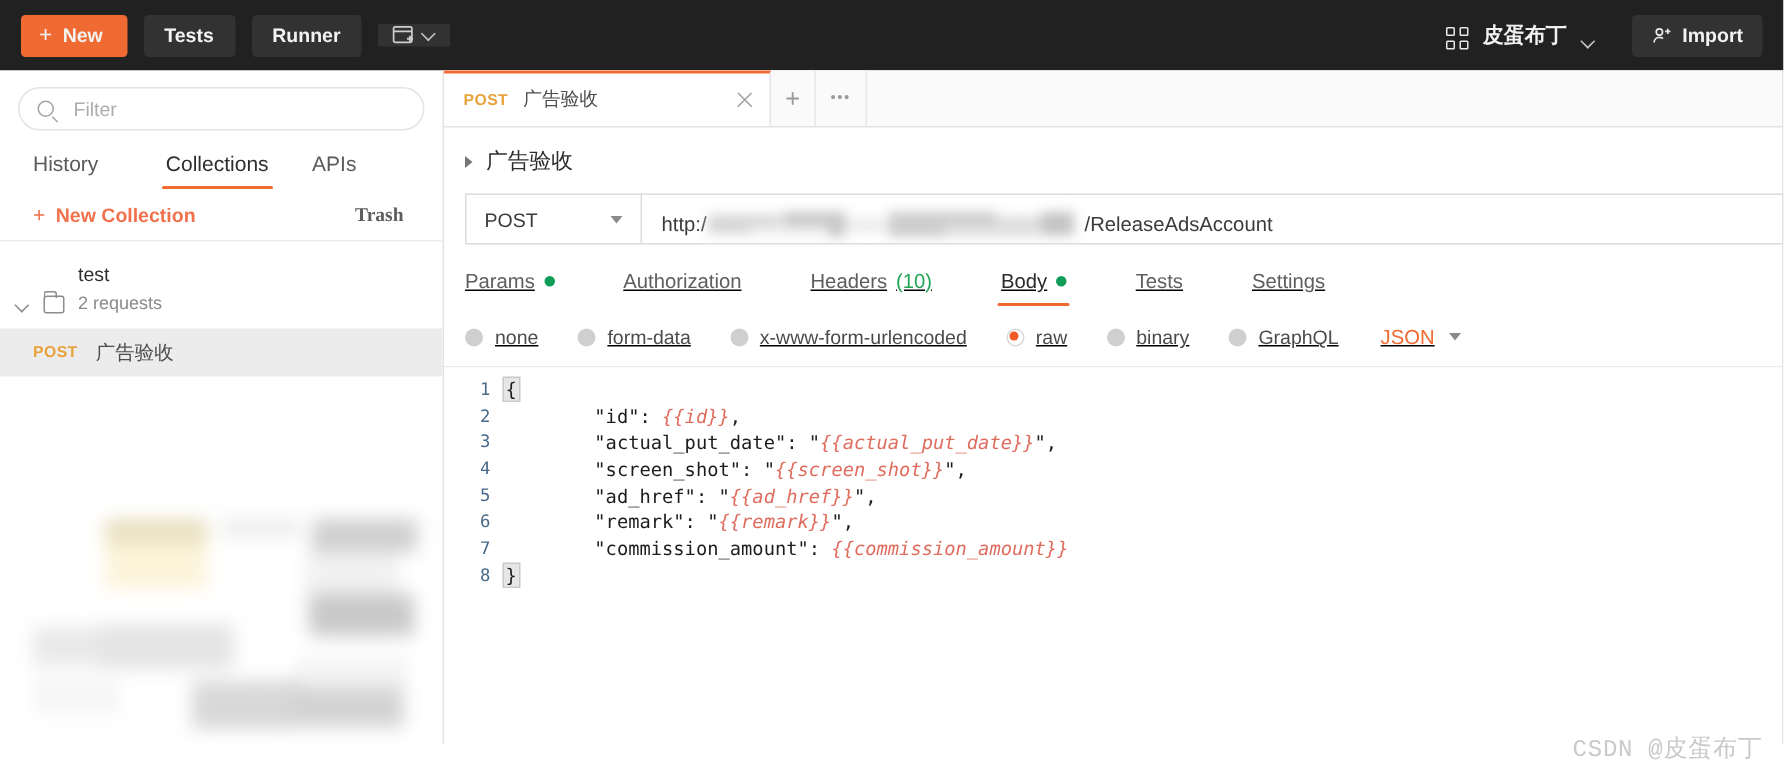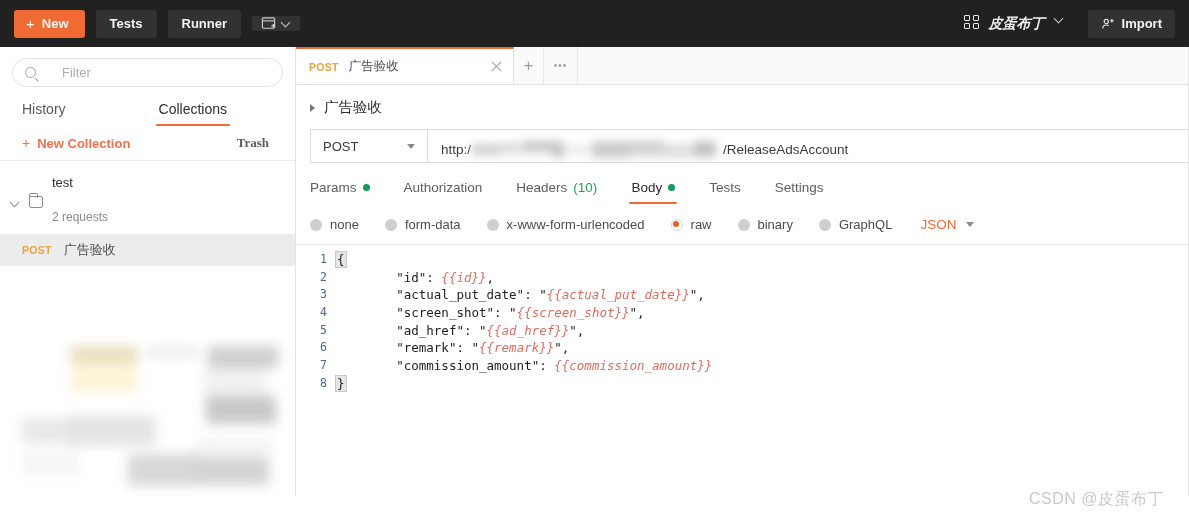--- a/index.html
+++ b/index.html
@@ -54,22 +54,22 @@
   .btn-new .plus {
     font-size: 15px; font-weight: 400; margin-right: 7px; line-height: 1;
   }
   .btn-dark { background: #323232; margin-left: 11px; }
   .btn-icononly {
     background: #323232; margin-left: 11px; padding: 0 9px;
     display: inline-flex; align-items: center; gap: 6px;
   }
   .spacer { flex: 1 1 auto; }
   .ws-select {
-    display: flex; align-items: flex-start; gap: 10px;
-    color: #f0f0f0; cursor: pointer; padding: 0 6px; font-style: italic;
+    display: flex; align-items: flex-end; gap: 10px;
+    color: #f0f0f0; cursor: pointer; padding: 0 6px;
   }
   .ws-name { font-size: 14px; font-weight: bold; font-family: "DejaVu Sans", sans-serif; }
   .btn-invite {
     background: #323232; margin-left: 18px; padding: 0 13px;
     display: inline-flex; align-items: center; gap: 7px;
     height: 28px; border-radius: 3px; cursor: pointer;
     font-size: 13px; font-weight: bold; color: #f3f3f3;
   }
   .grid-ico { display: grid; grid-template-columns: 6px 6px; grid-gap: 2.5px; }
   .grid-ico i {
@@ -97,26 +97,25 @@
   }
   .mag {
     width: 11px; height: 11px; border: 1.4px solid #a3a3a3;
     border-radius: 50%; position: relative; flex: 0 0 auto;
   }
   .mag::after {
     content: ""; position: absolute; right: -4px; bottom: -3px;
     width: 5px; height: 1.4px; background: #a3a3a3;
     transform: rotate(45deg);
   }
-  .filter-ph { font-size: 13px; color: #adadad; margin-left: 26px; }
+  .filter-ph { font-size: 13px; color: #adadad; margin-left: 13px; }
 
   .side-tabs {
     display: flex; align-items: flex-end; padding: 8px 0 0 0;
     position: relative;
-    gap: 48px;
   }
   .side-tab {
     font-size: 14px; color: #5a5a5a; padding: 0 0 9px 0;
     cursor: pointer; position: relative; text-align: center;
   }
   .side-tab.t1 { margin-left: 22px; }
   .side-tab.t2 { margin-left: 45px; }
   .side-tab.t3 { margin-left: 29px; }
   .side-tab.active { color: #2e2e2e; }
   .side-tab.active::after {
@@ -128,41 +127,41 @@
     padding: 9px 26px 9px 22px; border-bottom: 1px solid #ededed;
   }
   .newcol {
     color: #f0714c; font-size: 13px; font-weight: bold; cursor: pointer;
     display: inline-flex; align-items: center; gap: 7px;
   }
   .newcol .pl { font-size: 14px; font-weight: 400; }
   .trash { color: #5d5d5d; font-size: 13px; font-weight: bold; cursor: pointer; font-family: Liberation Serif, serif; }
 
   .coll-row {
-    display: flex; align-items: center; gap: 9px;
+    display: flex; align-items: flex-end; gap: 9px;
     padding: 14px 12px 10px 10px; cursor: pointer;
   }
   .caret-d { width: 10px; height: 10px; position: relative; margin-top: 6px; flex:0 0 auto;}
   .caret-d::after {
     content: ""; position: absolute; left: 1px; top: 1px;
     width: 6px; height: 6px;
     border-right: 1.5px solid #8e8e8e; border-bottom: 1.5px solid #8e8e8e;
     transform: rotate(45deg);
   }
   .folder-ico {
     width: 14px; height: 12px; border: 1.4px solid #8c8c8c;
     border-radius: 2px; margin-top: 4px; position: relative; flex: 0 0 auto;
   }
   .folder-ico::before {
     content: ""; position: absolute; left: -1.4px; top: -4px;
     width: 7px; height: 4px; border: 1.4px solid #8c8c8c;
     border-bottom: none; border-radius: 2px 2px 0 0;
   }
   .coll-name { font-size: 13px; color: #2e2e2e; line-height: 16px; }
-  .coll-sub { font-size: 12px; color: #8a8a8a; margin-top: 19px; }
+  .coll-sub { font-size: 12px; color: #8a8a8a; margin-top: 4px; }
 
   .req-item {
     background: #ececec; display: flex; align-items: center;
     gap: 12px; padding: 7px 0 7px 22px;
   }
   .req-method { font-size: 10.5px; font-weight: bold; color: #e8a33d; letter-spacing: .3px;}
   .req-name { font-size: 13px; color: #4e4e4e; font-family: "DejaVu Sans", sans-serif;}
 
   
   .blur-zone {
@@ -227,39 +226,40 @@
     overflow: hidden; position: relative;
   }
   .url-blur {
     display: inline-block; width: 250px; height: 17px;
     margin: 0 1px; position: relative; overflow: hidden;
     filter: blur(4px); vertical-align: middle;
   }
   .url-blur i { position: absolute; display: block; }
 
   .req-tabs {
-    display: flex; align-items: center; padding: 17px 0 0 14px; gap: 0;
+    display: flex; align-items: center; padding: 17px 0 0 14px; gap: 12px; text-decoration: underline;
   }
   .rq {
     font-size: 13.5px; color: #5e5e5e; padding-bottom: 9px;
     position: relative; cursor: pointer;
     display: inline-flex; align-items: center; gap: 6px;
   }
   .rq + .rq { margin-left: 34px; }
   .rq.active { color: #2b2b2b; }
   .rq.active::after {
     content: ""; position: absolute; left: -2px; right: -2px; bottom: 0;
     height: 2.5px; background: #ef6b33; border-radius: 1px;
   }
   .dot-g { width: 7px; height: 7px; border-radius: 50%; background: #0f9d58; display:inline-block;}
   .hdr-count { color: #23a455; }
 
   .body-modes {
     display: flex; align-items: flex-end; padding: 13px 0 12px 14px;
     border-bottom: 1px solid #eaeaea;
+    text-decoration: underline;
   }
   .radio {
     display: inline-flex; align-items: center; gap: 8px;
     font-size: 13px; color: #4b4b4b; cursor: pointer;
   }
   .radio + .radio { margin-left: 26px; }
   .rad-circ {
     width: 12px; height: 12px; border-radius: 50%;
     background: #cfcfcf; display: inline-block; position: relative;
   }
@@ -287,23 +287,23 @@
   .code { flex: 1 1 auto; position: relative; }
   .code div { height: 17.7px; line-height: 17.7px; white-space: pre; }
   .k { color: #1d1d1d; }
   .v { color: #e06c5e; font-style: italic; }
   .brace-hl {
     background: #e6e6e6; outline: 1px solid #c8c8c8;
     padding: 0 1px; color: #1d1d1d;
   }
 
   .watermark {
-    position: absolute; right: 25px; bottom: 8px;
+    position: absolute; right: 14px; bottom: 8px;
     font-size: 16px; color: #c9c9c9; letter-spacing: .5px;
-    font-family: Liberation Sans, sans-serif;
+    font-family: Liberation Mono, monospace;
   }
   .vdiv-right {
     position: absolute; right: 0; top: 0; bottom: 0; width: 1px; background: #e4e4e4;
   }
 </style>
 </head>
 <body>
 
 <div class="app">
 

